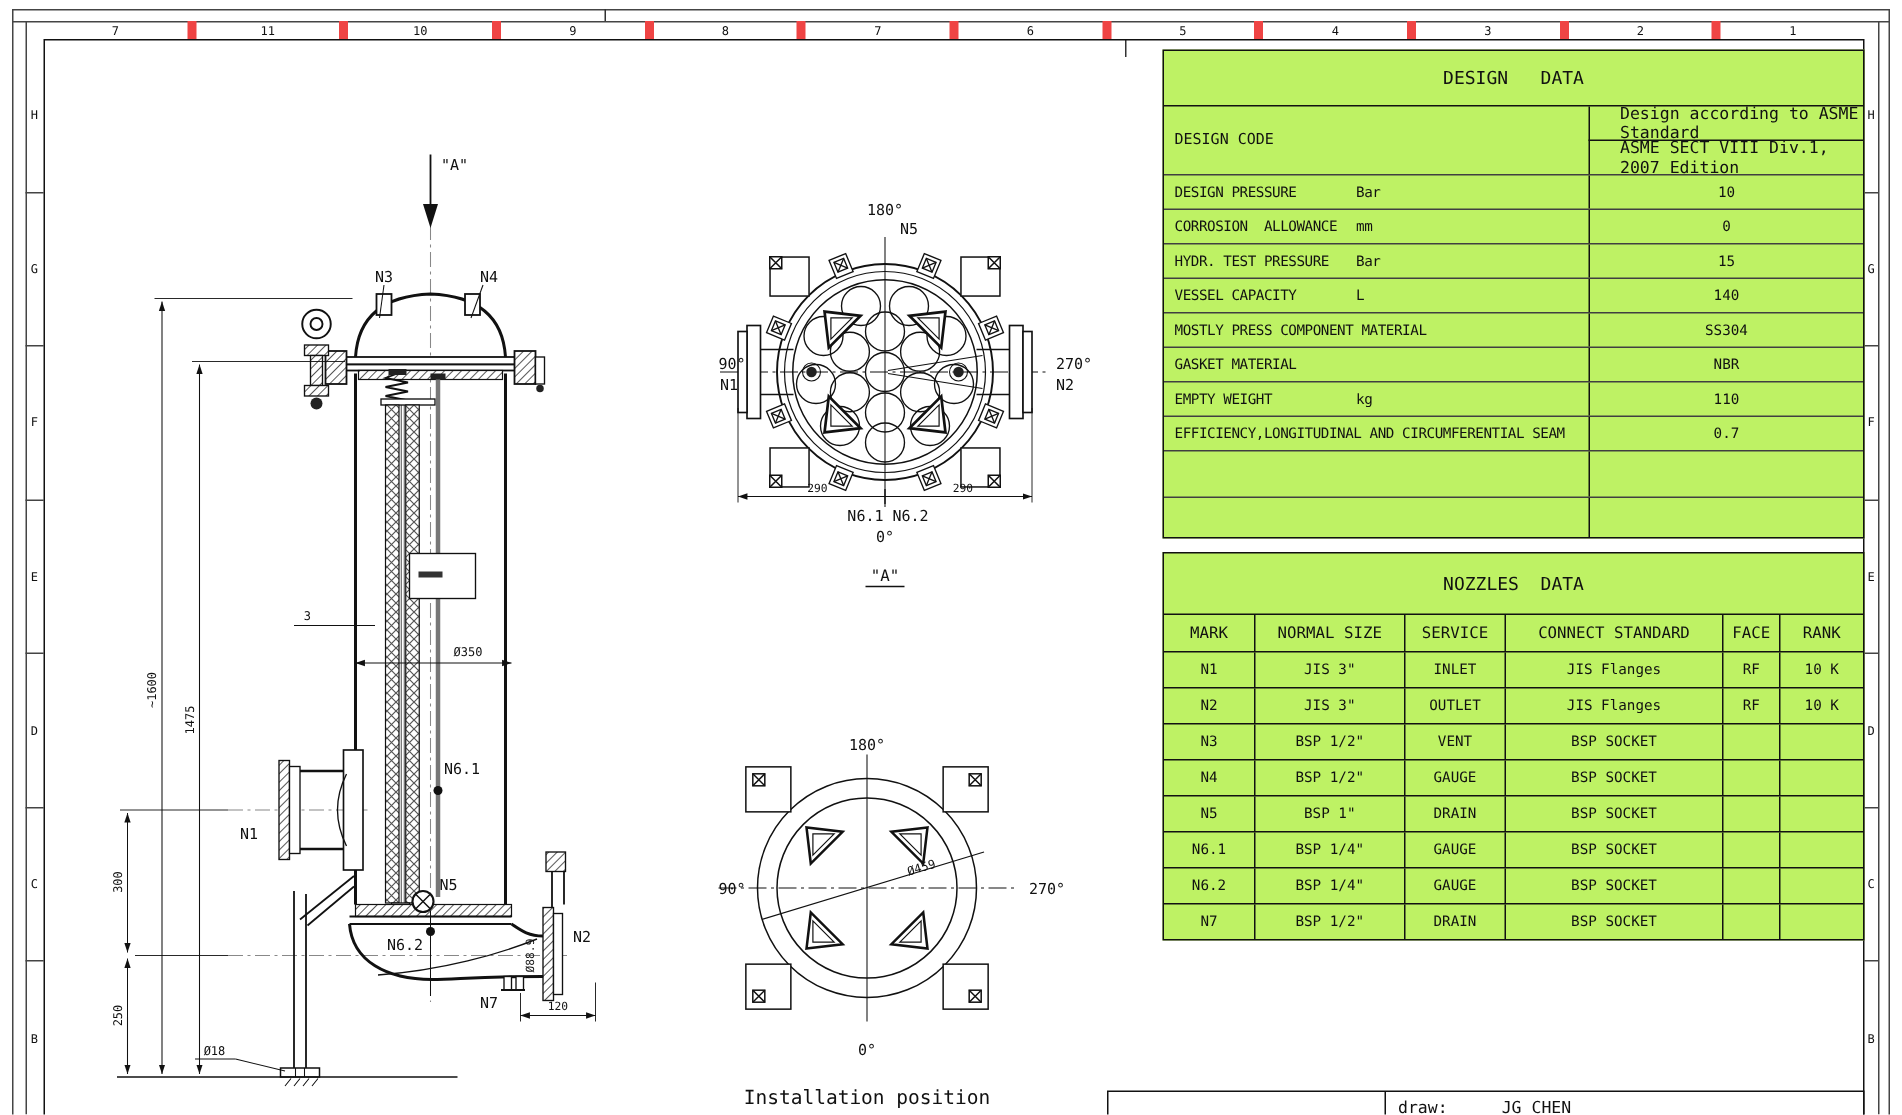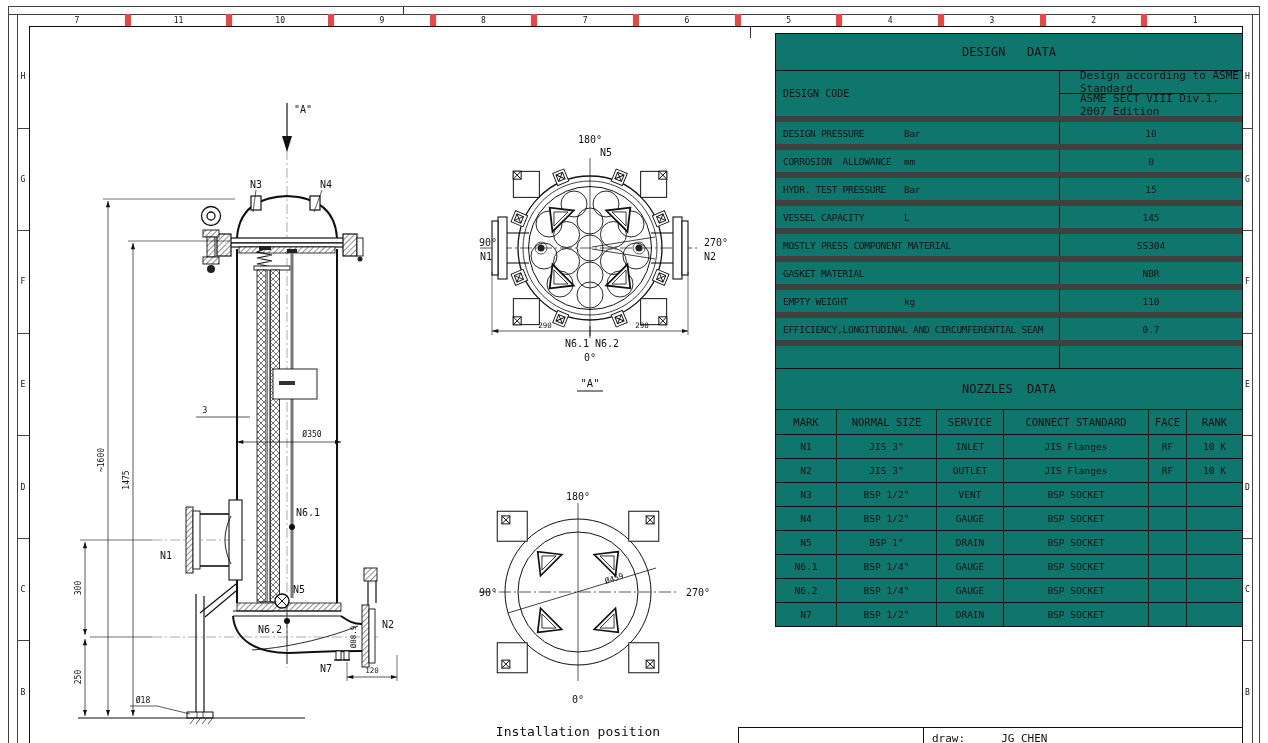--- a/index.html
+++ b/index.html
@@ -18,30 +18,30 @@
   .ruler-cell:first-child{border-left:none;}
   .zones{top:26px;width:12px;height:717px;display:flex;flex-direction:column;}
   .zones-l{left:17px;} .zones-r{left:1243px;width:9px;}
   .zone-cell{height:107px;display:flex;align-items:center;justify-content:center;
              font-size:8px;border-bottom:1px solid #444;}
   .zone-cell:last-child{border-bottom:none;}
   .cmark-top{left:403px;top:6px;width:0;height:8px;border-left:1px solid #333;}
   .cmark-in{left:750px;top:26px;width:0;height:12px;border-left:1px solid #333;}
 
   
-  .tbl{border:1.5px solid #111;background:#0f766e;}
+  .tbl{border:1.5px solid #111;background:#bef264;}
   .design{left:775px;top:33px;width:468px;}
   .dd-title{height:36px;display:flex;align-items:center;justify-content:center;
             font-size:12px;white-space:pre;}
   .dd-code{display:grid;grid-template-columns:283px 1fr;border-top:1px solid #111;}
   .dd-code-l{display:flex;align-items:center;padding-left:7px;font-size:10px;}
   .dd-code-r div{height:22px;display:flex;align-items:center;justify-content:center;
                  font-size:11px;border-left:1px solid #111;padding-left:20px;}
   .dd-code-r div:first-child{border-bottom:1px solid #111;}
-  .dd-row{display:grid;grid-template-columns:283px 1fr;height:22px;border-top:6px solid #404040;}
+  .dd-row{display:grid;grid-template-columns:283px 1fr;height:22px;border-top:1px solid #404040;}
   .dd-row.h30{height:30px;} .dd-row.h26{height:26px;}
   .dd-left{position:relative;display:flex;align-items:center;padding-left:7px;
            font-size:9.5px;letter-spacing:-0.3px;white-space:pre;overflow:hidden;}
   .dd-unit{position:absolute;left:128px;font-size:9.5px;}
   .dd-val{border-left:1px solid #111;display:flex;align-items:center;justify-content:center;
           font-size:9.5px;}
   .nozzles{left:775px;top:368px;width:468px;}
   .nz-title{height:40px;display:flex;align-items:center;justify-content:center;
             font-size:12px;white-space:pre;}
   .nz-head,.nz-row{display:grid;grid-template-columns:60px 100px 67px 145px 38px 1fr;
@@ -123,21 +123,21 @@
   <div class="dd-row">
     <div class="dd-left"><span>CORROSION  ALLOWANCE</span><span class="dd-unit">mm</span></div>
     <div class="dd-val">0</div>
   </div>
   <div class="dd-row">
     <div class="dd-left"><span>HYDR. TEST PRESSURE</span><span class="dd-unit">Bar</span></div>
     <div class="dd-val">15</div>
   </div>
   <div class="dd-row">
     <div class="dd-left"><span>VESSEL CAPACITY</span><span class="dd-unit">L</span></div>
-    <div class="dd-val">145</div>
+    <div class="dd-val">140</div>
   </div>
   <div class="dd-row">
     <div class="dd-left"><span>MOSTLY PRESS COMPONENT MATERIAL</span><span class="dd-unit"></span></div>
     <div class="dd-val">SS304</div>
   </div>
   <div class="dd-row">
     <div class="dd-left"><span>GASKET MATERIAL</span><span class="dd-unit"></span></div>
     <div class="dd-val">NBR</div>
   </div>
   <div class="dd-row">

